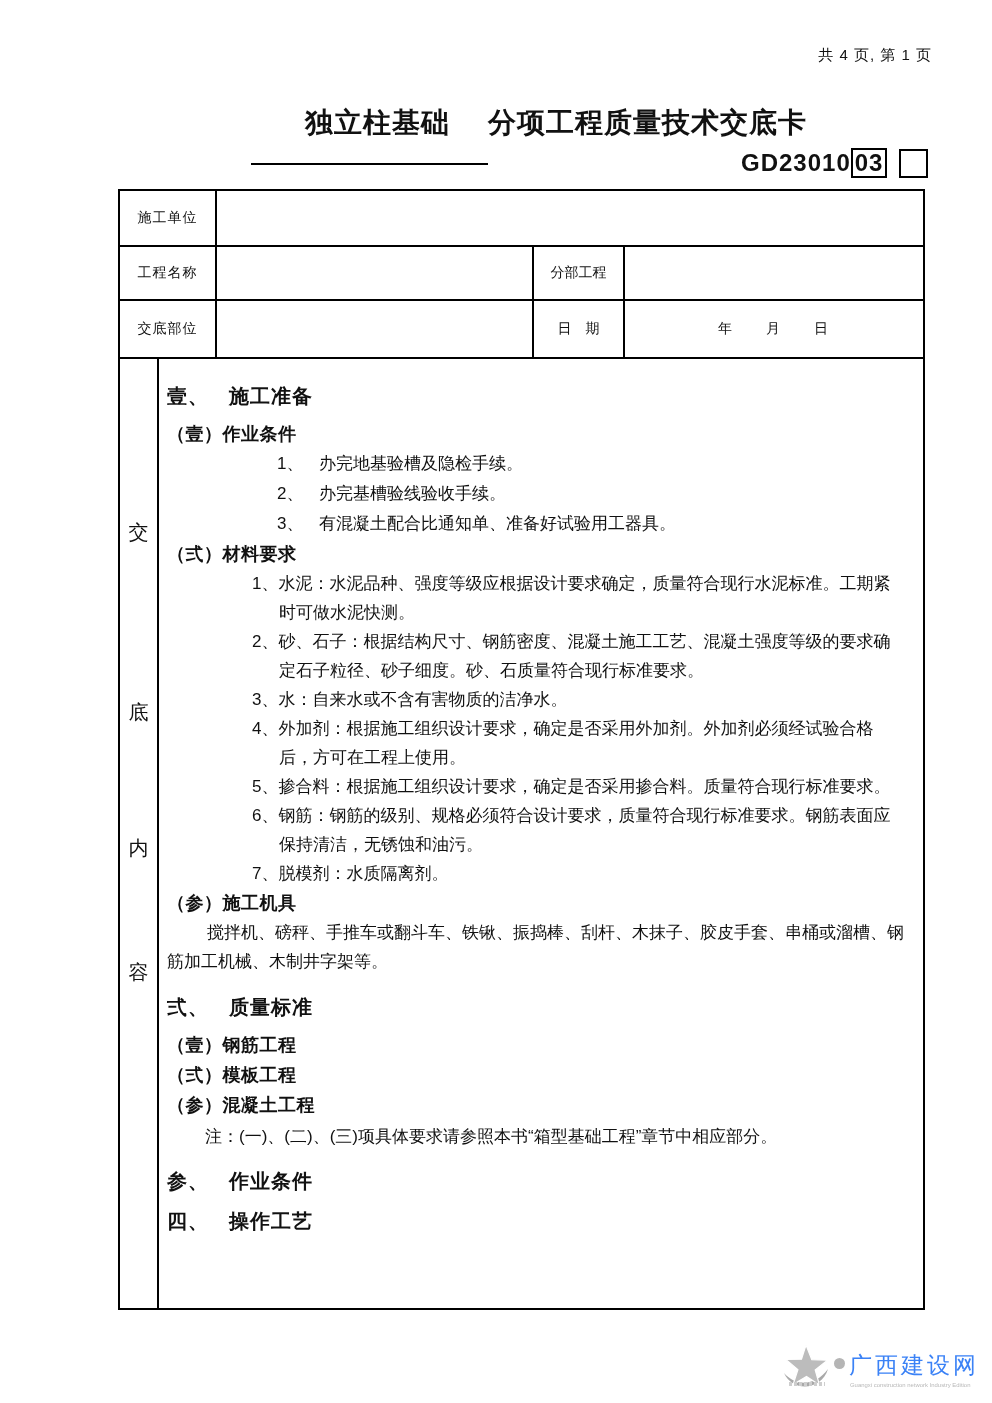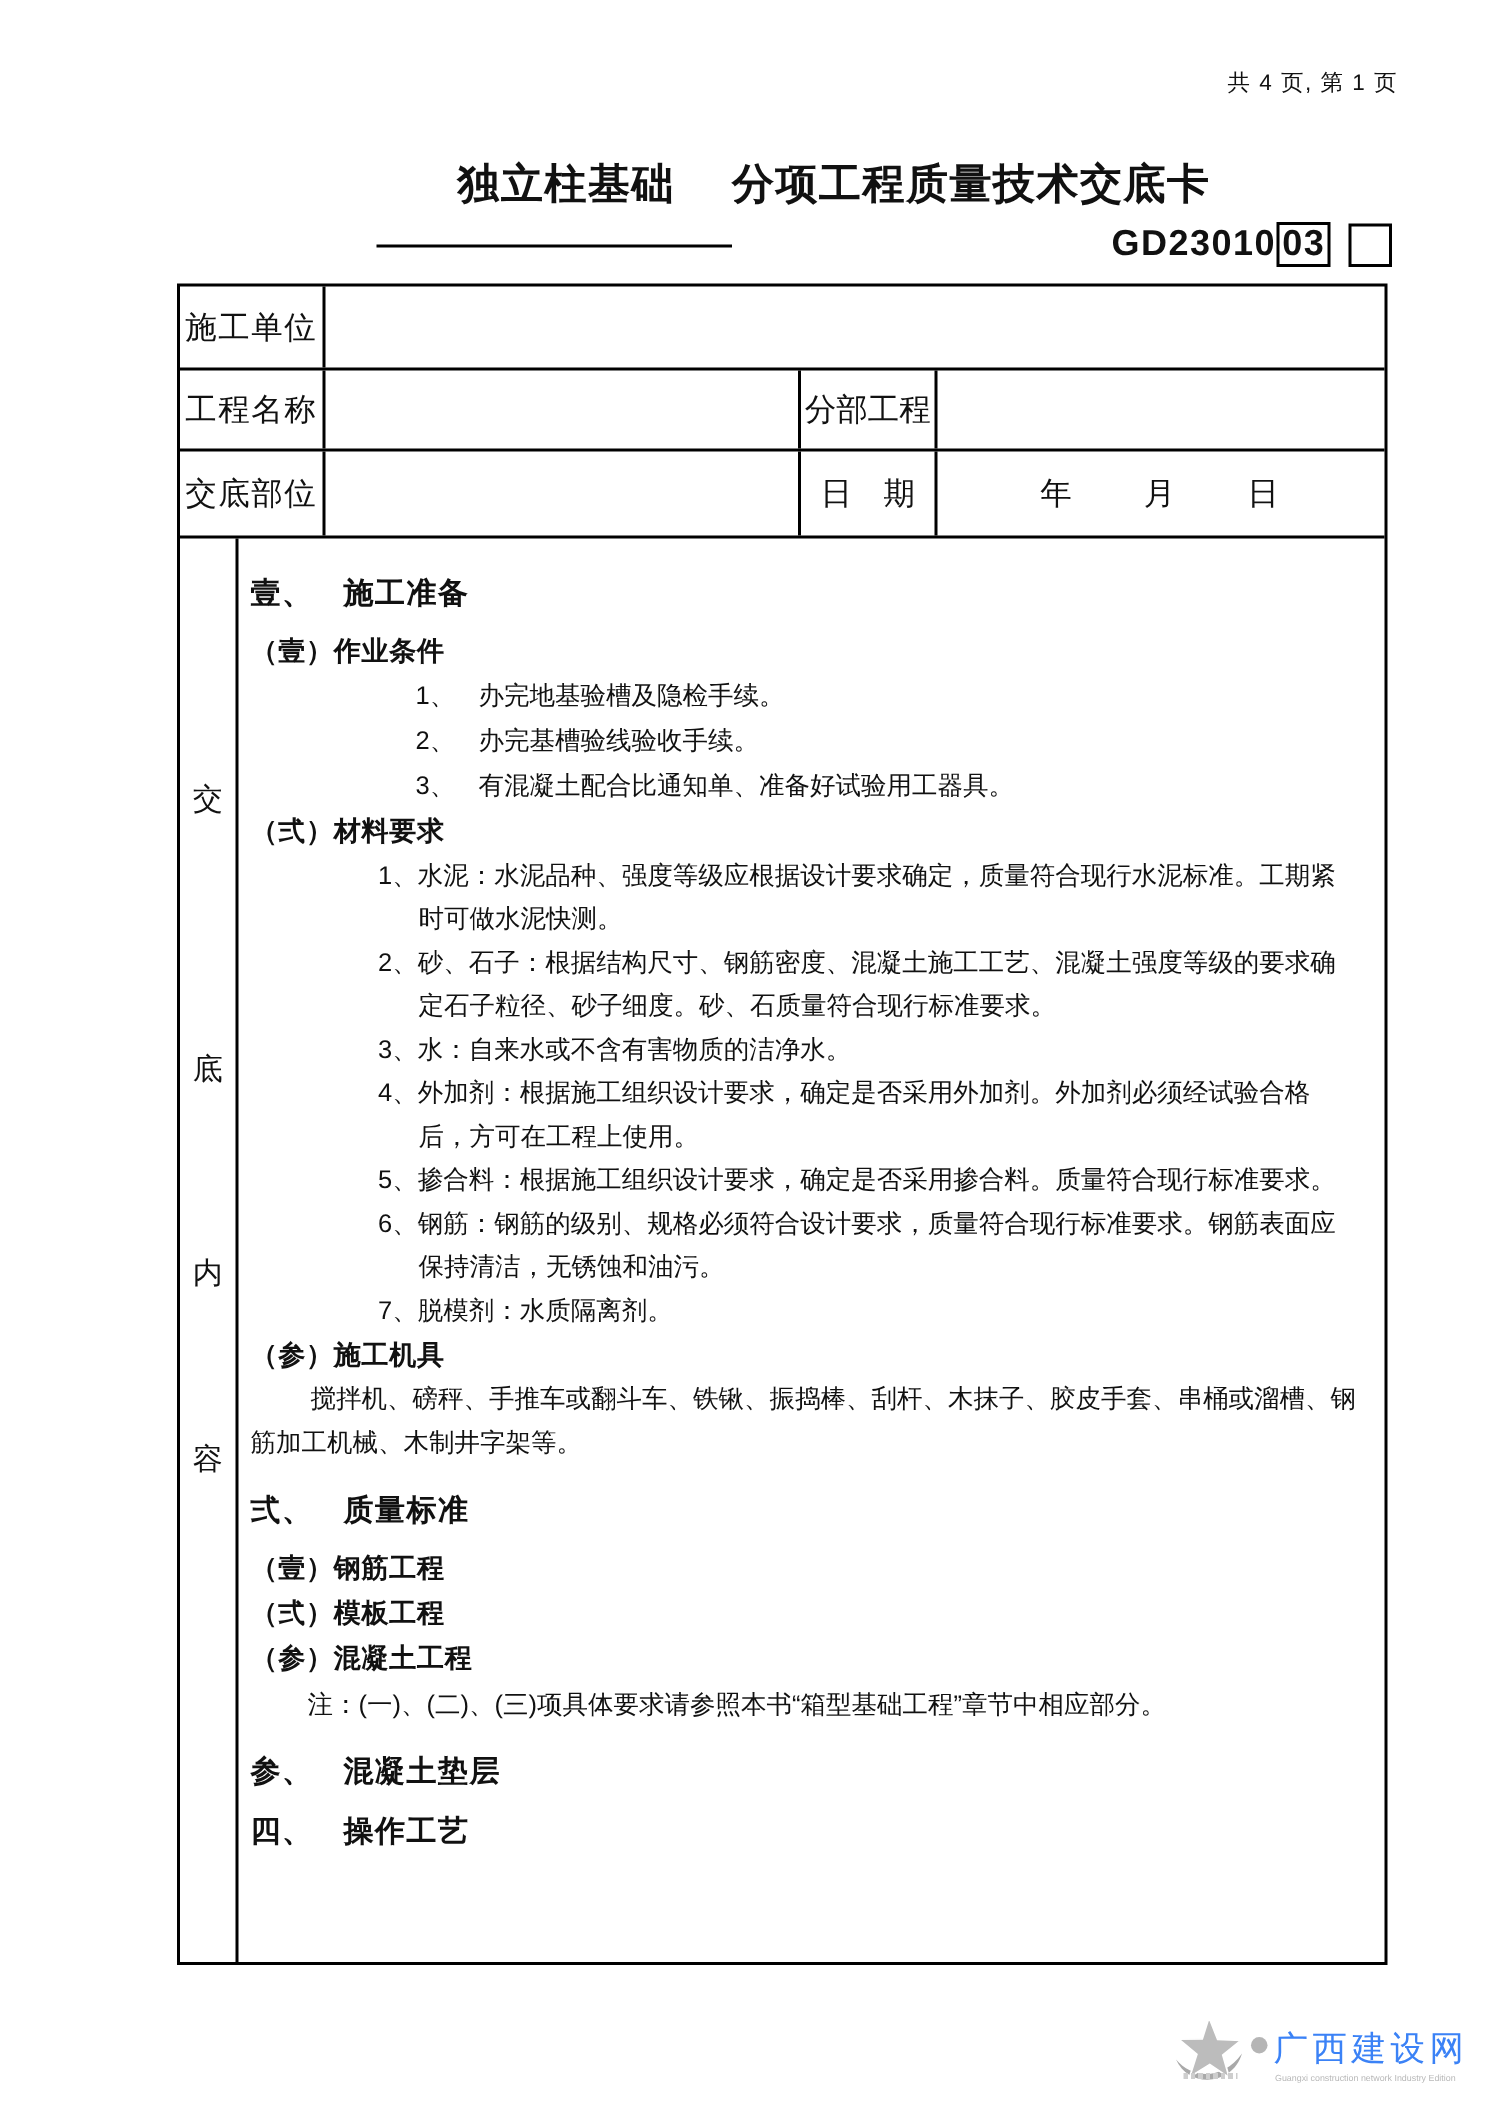--- a/index.html
+++ b/index.html
@@ -19,21 +19,21 @@
   .code-box { border:2px solid #000; padding:0 2px; line-height:26px; }
   .empty-box { width:25px; height:25px; border:2px solid #000; margin-left:12px; }
 
   
   .doc-table { position:absolute; left:118px; top:189px; width:807px; height:1121px; border:2px solid #000; box-sizing:border-box; display:flex; flex-direction:column; }
   .t-row { display:flex; border-bottom:2px solid #000; box-sizing:border-box; }
   .t-row.r1 { height:56px; }
   .t-row.r2 { height:54px; }
   .t-row.r3 { height:58px; }
   .t-row.content-row { flex:1; border-bottom:none; }
-  .cell { box-sizing:border-box; display:flex; align-items:center; font-size:21px; }
+  .cell { box-sizing:border-box; display:flex; align-items:center; font-size:14px; }
   .cell.lab { width:97px; border-right:2px solid #000; justify-content:center; letter-spacing:1px; }
   .cell.val1 { width:317px; border-right:2px solid #000; padding-left:8px; }
   .cell.val1.noborder { border-right:none; flex:1; }
   .cell.lab2 { width:91px; border-right:2px solid #000; justify-content:center; }
   .cell.val2 { flex:1; justify-content:center; letter-spacing:2px; }
 
   
   .side-cell { width:39px; border-right:2px solid #000; box-sizing:border-box; position:relative; }
   .side-cell span { position:absolute; left:0; right:0; text-align:center; font-size:20px; }
 
@@ -119,21 +119,21 @@
           <div class="line li2"><span class="num">5、</span><span>掺合料：根据施工组织设计要求，确定是否采用掺合料。质量符合现行标准要求。</span></div>
           <div class="line li2"><span class="num">6、</span><span>钢筋：钢筋的级别、规格必须符合设计要求，质量符合现行标准要求。钢筋表面应保持清洁，无锈蚀和油污。</span></div>
           <div class="line li2"><span class="num">7、</span><span>脱模剂：水质隔离剂。</span></div>
           <div class="line h2">（参）施工机具</div>
           <div class="line p">搅拌机、磅秤、手推车或翻斗车、铁锹、振捣棒、刮杆、木抹子、胶皮手套、串桶或溜槽、钢筋加工机械、木制井字架等。</div>
           <div class="line h1 sp1"><span class="num">弍、</span><span>质量标准</span></div>
           <div class="line h2">（壹）钢筋工程</div>
           <div class="line h2">（弍）模板工程</div>
           <div class="line h2">（参）混凝土工程</div>
           <div class="line note">注：(一)、(二)、(三)项具体要求请参照本书“箱型基础工程”章节中相应部分。</div>
-          <div class="line h1 sp2"><span class="num">参、</span><span>混凝土垫层</span></div>
+          <div class="line h1 sp2"><span class="num">参、</span><span>作业条件</span></div>
           <div class="line h1 sp2"><span class="num">四、</span><span>操作工艺</span></div>
         </div>
     </div>
 
   </div>
 
   <div class="watermark">
     <svg class="wm-star" width="50" height="44" viewBox="0 0 50 44">
       <path id="wm-swoosh" d="M3 29 C 14 42, 34 43, 47 25 C 41 46, 12 49, 3 29 Z" fill="#a9a9a9"></path>
       <path id="wm-star-path" d="M25 1 L30.8 15.6 L46.5 16.2 L34.2 26 L38.5 41.1 L25.5 32.4 L12.1 40.6 L16.9 25.6 L4.8 15.4 L20.5 15.2 Z" fill="#bcbcbc" stroke="#ffffff" stroke-width="1.2"></path>

